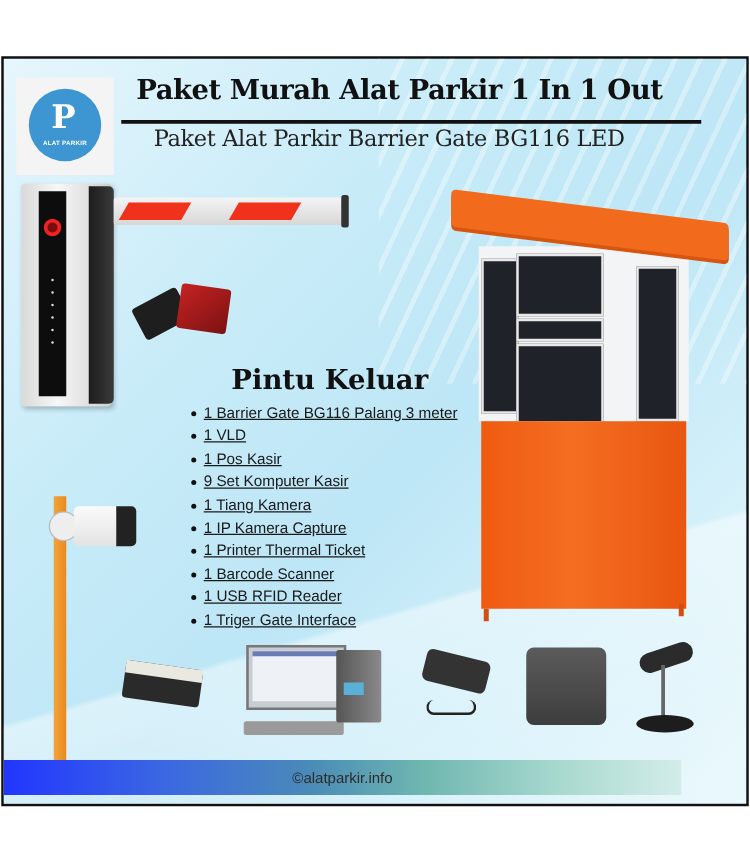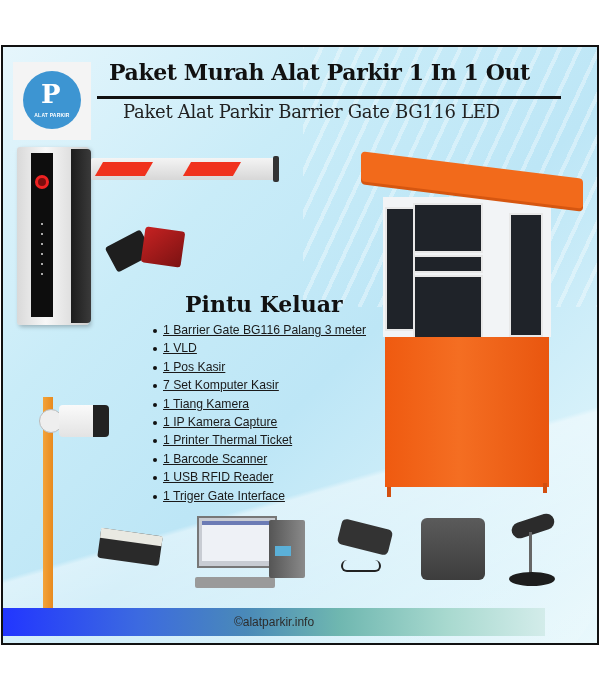--- a/index.html
+++ b/index.html
@@ -132,21 +132,21 @@
   <div class="pole-base"></div>
   <div class="cam-mount"></div>
   <div class="cam-body"></div>
   <div class="cam-front"></div>
 
   <div class="section-title">Pintu Keluar</div>
   <ul class="items">
     <li><span class="bullet"></span><span>1 Barrier Gate BG116 Palang 3 meter</span></li>
     <li><span class="bullet"></span><span>1 VLD</span></li>
     <li><span class="bullet"></span><span>1 Pos Kasir</span></li>
-    <li><span class="bullet"></span><span>7 Set Komputer Kasir</span></li>
+    <li><span class="bullet"></span><span>9 Set Komputer Kasir</span></li>
     <li><span class="bullet"></span><span>1 Tiang Kamera</span></li>
     <li><span class="bullet"></span><span>1 IP Kamera Capture</span></li>
     <li><span class="bullet"></span><span>1 Printer Thermal Ticket</span></li>
     <li><span class="bullet"></span><span>1 Barcode Scanner</span></li>
     <li><span class="bullet"></span><span>1 USB RFID Reader</span></li>
     <li><span class="bullet"></span><span>1 Triger Gate Interface</span></li>
   </ul>
 
   <div class="dev trigger" style="top:485px;">
       <div class="trigger-top"></div>

